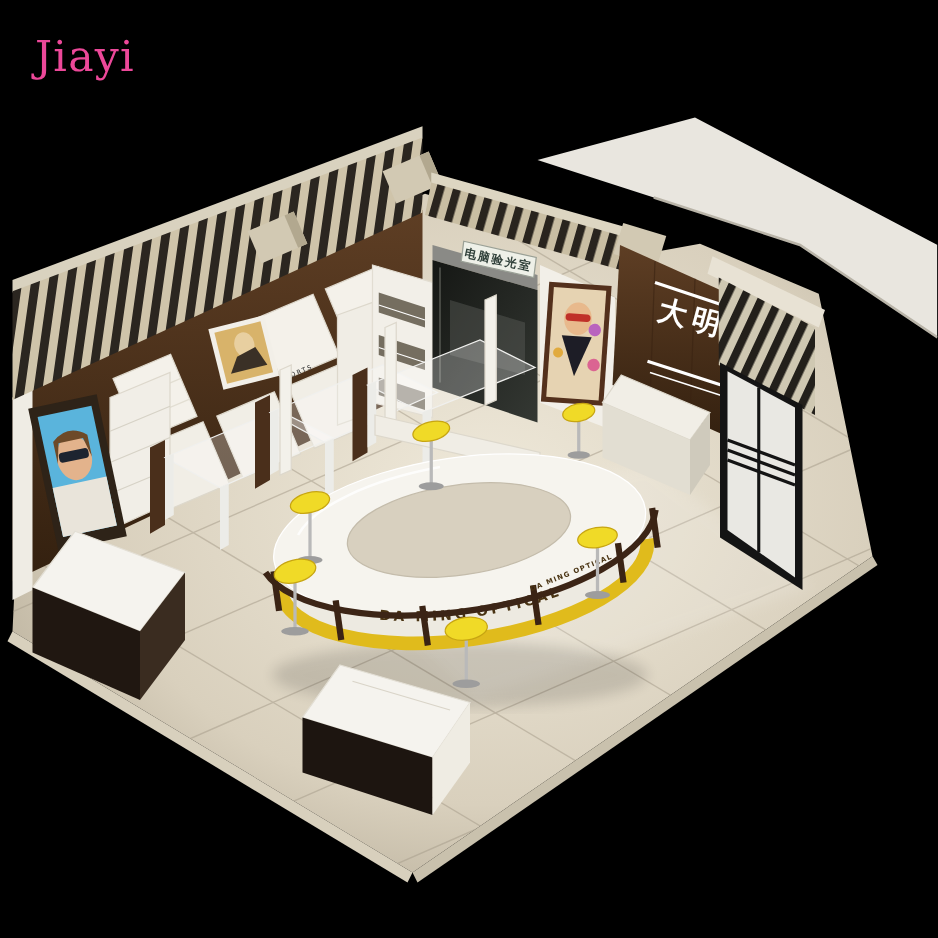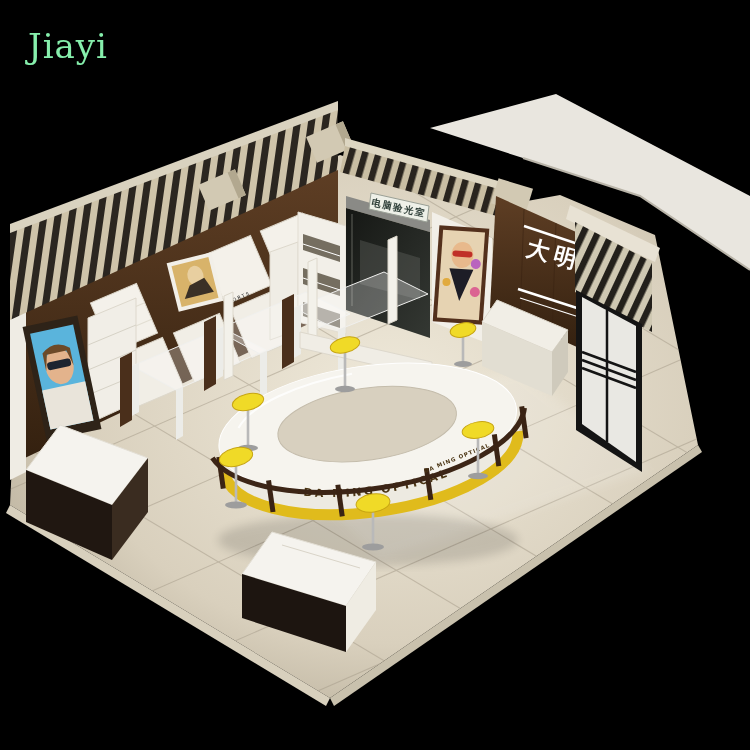--- a/index.html
+++ b/index.html
@@ -1,18 +1,18 @@
 <!DOCTYPE html>
 <html><head>
 <meta charset="utf-8">
 <style>
   html,body{margin:0;padding:0;background:#000;}
   .stage{position:relative;width:750px;height:750px;background:#000;overflow:hidden;
          font-family:"DejaVu Sans",sans-serif;}
-  .watermark{position:absolute;left:28px;top:26px;color:#86efac;
+  .watermark{position:absolute;left:28px;top:26px;color:#ec4899;
              font-family:"DejaVu Serif",serif;font-size:34px;letter-spacing:1px;z-index:5;}
   svg{position:absolute;left:0;top:0;}
   text{user-select:none;}
 </style>
 </head>
 <body>
 
 <div class="stage">
   <div class="watermark">Jiayi</div>
 

